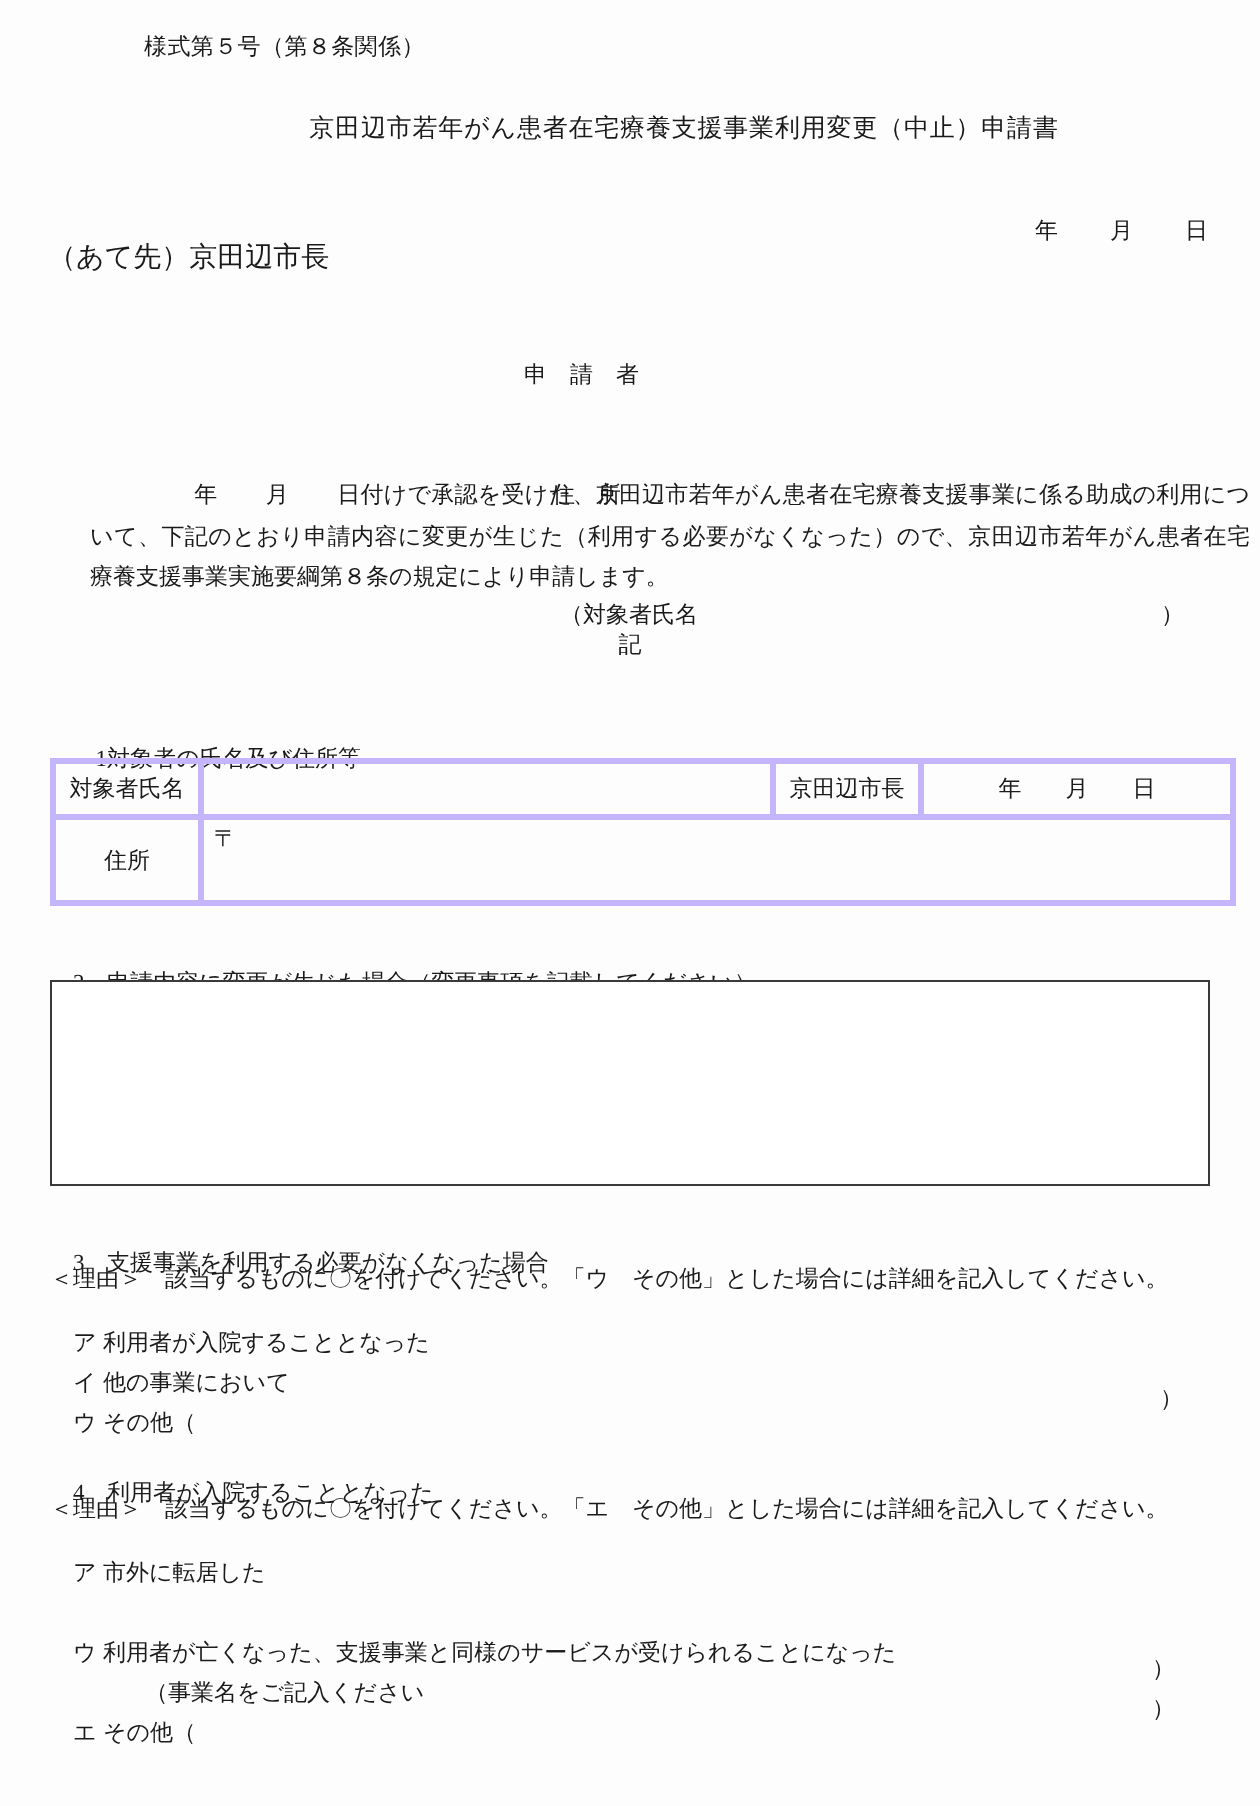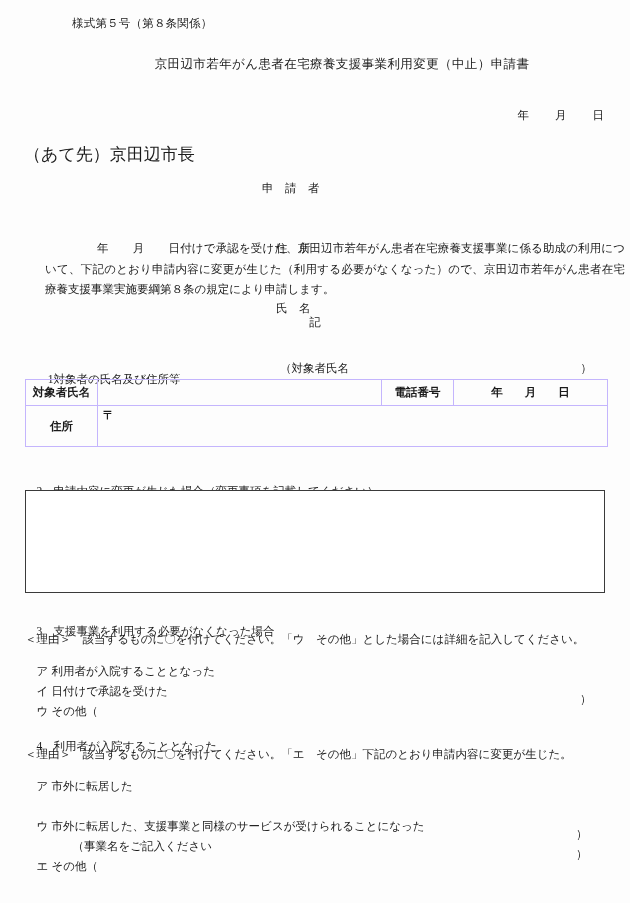--- a/index.html
+++ b/index.html
@@ -49,22 +49,22 @@
   .date-line {
     right: 26px;
     top: 96px;
     font-size: 11.5px;
   }
   .date-line .gap { display: inline-block; width: 26px; }
 
   
   .addressee {
     left: 24px;
-    top: 143px;
-    font-size: 17px;
+    top: 120px;
+    font-size: 14px;
   }
 
   
   .applicant-block {
     left: 262px;
     top: 138px;
     font-size: 11.5px;
     line-height: 20px;
   }
   .applicant-block .row { display: block; white-space: pre; }
@@ -115,24 +115,23 @@
   .tbl {
     position: absolute;
     left: 25px;
     top: 379px;
     width: 580px;
     border-collapse: collapse;
     table-layout: fixed;
     font-size: 11.5px;
   }
   .tbl td {
-    border: 1px solid #c4b5fd;
+    border: 3px solid #c4b5fd;
     padding: 0;
     vertical-align: middle;
-    font-weight: bold;
   }
   .tbl .lbl {
     text-align: center;
     width: 71px;
   }
   .tbl .r1 { height: 25px; }
   .tbl .r2 { height: 38px; }
   .tbl .name-cell { width: 283px; }
   .tbl .dob-lbl { width: 71px; text-align: center; }
   .tbl .dob-cell { width: 153px; text-align: center; }
@@ -189,40 +188,39 @@
 
   <div class="abs jp date-line">
     <span>年</span><span class="gap"></span><span>月</span><span class="gap"></span><span>日</span>
   </div>
 
   <div class="abs jp addressee">（あて先）京田辺市長</div>
 
   <div class="abs jp applicant-block">
     <span class="row">申　請　者</span>
     <span class="row indent1">住　所</span>
-    <span class="row indent1">氏　名</span>
     <span class="tel-row"><span>（対象者氏名</span><span class="tel-close">）</span></span>
   </div>
 
   <div class="abs jp body-para" style="white-space:normal;">
     <span class="lead-gap"></span><span>年</span><span class="g"></span><span>月</span><span class="g"></span><span>日付けで承認を受けた、京田辺市若年がん患者在宅療養支援事業に係る助成の利用について、下記のとおり申請内容に変更が生じた（利用する必要がなくなった）ので、京田辺市若年がん患者在宅療養支援事業実施要綱第８条の規定により申請します。</span>
   </div>
 
   <div class="abs jp ki-marker" style="left:0;width:630px;">記</div>
 
   <div class="abs jp sec-head" style="top:360px;text-align:right;">
     <span class="num">1</span><span>対象者の氏名及び住所等</span>
   </div>
 
   <table class="tbl">
     <tbody>
       <tr>
         <td class="lbl r1">対象者氏名</td>
         <td class="name-cell r1"></td>
-        <td class="dob-lbl r1">電話番号</td>
+        <td class="dob-lbl r1">京田辺市長</td>
         <td class="dob-cell r1"><span>年</span><span class="gap"></span><span>月</span><span class="gap"></span><span>日</span></td>
       </tr>
       <tr>
         <td class="lbl addr-lbl r2">住所</td>
         <td class="addr-cell r2" colspan="3"><span>〒</span></td>
       </tr>
     </tbody>
   </table>
 
   <div class="abs jp sec-head" style="top:472px;">
@@ -233,36 +231,36 @@
 
   <div class="abs jp sec-head" style="top:612px;">
     <span class="num">3</span><span>支援事業を利用する必要がなくなった場合</span>
   </div>
   <div class="abs jp reason-line" style="top:632px;">＜理由＞　該当するものに〇を付けてください。「ウ　その他」とした場合には詳細を記入してください。</div>
 
   <div class="abs jp opt-line" style="top:652px;">
     <span class="mk">ア</span><span>利用者が入院することとなった</span>
   </div>
   <div class="abs jp opt-line" style="top:672px;">
-    <span class="mk">イ</span><span>日付けで承認を受けた</span>
+    <span class="mk">イ</span><span>他の事業において</span>
   </div>
   <div class="abs jp opt-line" style="top:692px;">
     <span class="mk">ウ</span><span>その他（</span><span class="paren-close">）</span>
   </div>
 
   <div class="abs jp sec-head" style="top:727px;">
     <span class="num">4</span><span>利用者が入院することとなった</span>
   </div>
-  <div class="abs jp reason-line" style="top:747px;">＜理由＞　該当するものに〇を付けてください。「エ　その他」下記のとおり申請内容に変更が生じた。</div>
+  <div class="abs jp reason-line" style="top:747px;">＜理由＞　該当するものに〇を付けてください。「エ　その他」とした場合には詳細を記入してください。</div>
 
   <div class="abs jp opt-line" style="top:767px;">
     <span class="mk">ア</span><span>市外に転居した</span>
   </div>
   <div class="abs jp opt-line" style="top:807px;">
-    <span class="mk">ウ</span><span>市外に転居した、支援事業と同様のサービスが受けられることになった</span>
+    <span class="mk">ウ</span><span>利用者が亡くなった、支援事業と同様のサービスが受けられることになった</span>
   </div>
   <div class="abs jp sub-line" style="top:827px;">
     <span class="ind"></span><span>（事業名をご記入ください</span><span class="paren-close" style="position:absolute;left:551px;top:0;">）</span>
   </div>
   <div class="abs jp opt-line" style="top:847px;">
     <span class="mk">エ</span><span>その他（</span><span class="paren-close" style="left:551px;">）</span>
   </div>
 
 </div>
 

